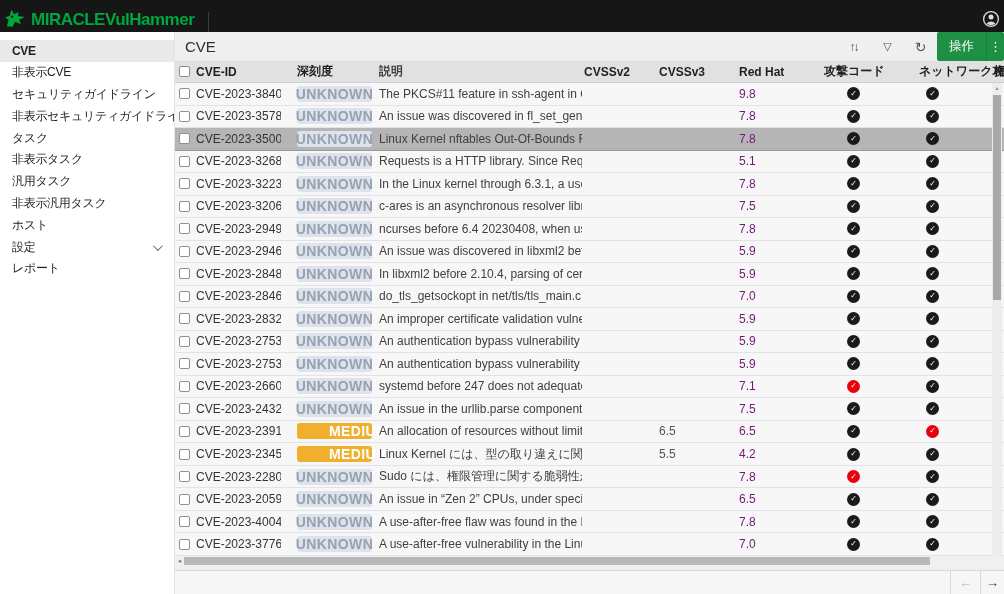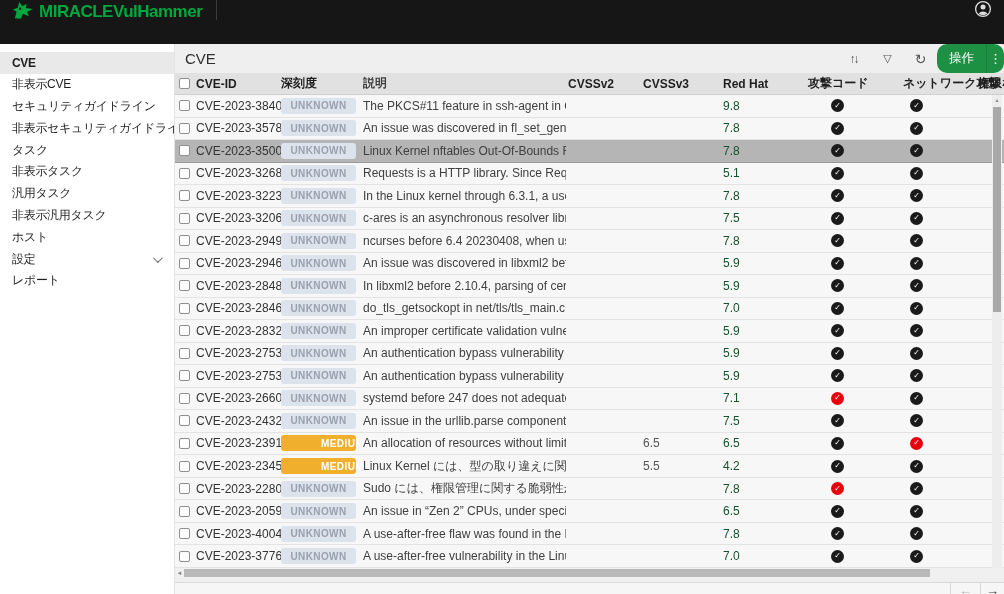--- a/index.html
+++ b/index.html
@@ -1,21 +1,21 @@
 <!DOCTYPE html>
 <html style="--brand-green: #00a63e; --action-button-green: #1e9044; --severity-unknown-bg: #dce3ed; --severity-unknown-text: #98a1ae; --severity-medium-bg: #f0b02e; --severity-medium-text: #ffffff; --check-ok: #1a1a1a; --check-alert: #e8000d; --selected-row-bg: #b5b5b5;"><head>
 <meta charset="utf-8">
 <style>
   * { margin:0; padding:0; box-sizing:border-box; }
   html,body { width:1004px; height:594px; overflow:hidden;
     font-family:"Liberation Sans","DejaVu Sans",sans-serif; background:#efefef; }
   .app { width:1004px; height:594px; display:flex; flex-direction:column; }
 
   
-  .topbar { height:44px; background:#161616; display:flex; align-items:flex-start; flex:none; padding:0 12px; }
+  .topbar { height:32px; background:#161616; display:flex; align-items:flex-end; flex:none; padding:0 4px; }
   .brand { display:flex; align-items:center; gap:5px; cursor:pointer; }
   .brand-text { font-size:17px; font-weight:800; color:var(--brand-green); letter-spacing:-0.5px; }
   .brand-text .prod { font-weight:700; }
   .topbar-sep { width:1px; height:20px; background:#3c3c3c; margin-left:14px; }
   .user-btn { margin-left:auto; cursor:pointer; display:flex; align-items:center; }
 
   
   .bodyrow { flex:1; display:flex; min-height:0; }
   .sidebar { width:175px; background:#ffffff; border-right:1px solid #e4e4e4; padding-top:8px; flex:none; }
   .sidebar-item { height:21.8px; display:flex; align-items:center; justify-content:space-between;
@@ -29,48 +29,48 @@
   
   .titlebar { height:29px; display:flex; align-items:center; padding-left:10px; flex:none; }
   .page-title { font-size:15px; color:#2f2f2f; }
   .titlebar-right { margin-left:auto; display:flex; align-items:center; height:100%; }
   .tool-icon { width:33px; height:100%; display:flex; align-items:center; justify-content:center;
     color:#555; font-size:13px; cursor:pointer; }
   .tool-icon.sort { letter-spacing:-2px; font-size:12px; padding-right:2px; }
   .tool-icon.filter { font-size:11px; }
   .tool-icon.refresh { font-size:14px; }
   .action-btn { width:67px; height:29px; background:var(--action-button-green); color:#fff;
-    display:flex; align-items:stretch; border-radius:10px; cursor:pointer; }
+    display:flex; align-items:stretch; border-radius:2px; cursor:pointer; }
   .action-label { flex:1; display:flex; align-items:center; justify-content:center; font-size:12.5px; }
   .action-menu { width:18px; display:flex; align-items:center; justify-content:center;
     font-size:13px; border-left:1px solid rgba(0,0,0,0.12); }
 
   
   .thead { height:22px; background:#e1e1e1; border-bottom:1px solid #cfcfcf; display:flex;
     align-items:center; font-size:12px; font-weight:bold; color:#1f1f1f; flex:none; white-space:nowrap; }
   .tbody { height:473px; flex:none; overflow:hidden; }
   .row { height:22.52px; display:flex; align-items:center; background:#f7f7f7;
     border-bottom:1px solid #e3e3e3; font-size:12px; white-space:nowrap; cursor:default; }
   .row.selected { background:var(--selected-row-bg); border-bottom-color:#9a9a9a; }
 
   .c-check { width:18px; display:flex; justify-content:center; flex:none; }
   .cb { width:11px; height:11px; border:1px solid #8f8f8f; border-radius:2px; background:#fff; cursor:pointer; }
   .c-id   { width:88px; flex:none; color:#333; padding-left:3px; overflow:hidden; }
-  .c-sev  { width:80px; flex:none; }
+  .c-sev  { width:80px; flex:none;margin-left:16px; }
   .c-desc { width:205px; flex:none; color:#404040; padding-left:2px; overflow:hidden; }
   .c-v2   { width:75px; flex:none; color:#555; padding-left:2px; }
   .c-v3   { width:80px; flex:none; color:#555; padding-left:2px; }
-  .c-rh   { width:75px; flex:none; color:#14532d; padding-left:2px; }
+  .c-rh   { width:75px; flex:none; color:#701a75; padding-left:2px; }
   .c-ac   { width:83px; flex:none; display:flex; justify-content:center; }
   .c-na   { width:75px; flex:none; display:flex; justify-content:center; }
   .c-priv { width:49px; flex:none; }
   .thead .c-id,.thead .c-v2,.thead .c-v3,.thead .c-rh { color:#1f1f1f; }
   .thead .c-ac,.thead .c-na { justify-content:flex-start; overflow:visible;margin-left:12px; }
 
-  .badge { width:75px; height:16px; border-radius:3px; font-size:10px; font-weight:bold;
+  .badge { width:75px; height:16px; border-radius:3px; font-size:14px; font-weight:bold;
     letter-spacing:0.4px; display:flex; align-items:center; justify-content:center; }
   .sev-UNKNOWN { background:var(--severity-unknown-bg); color:var(--severity-unknown-text); }
   .sev-MEDIUM  { background:var(--severity-medium-bg); color:var(--severity-medium-text);padding-left:48px; }
 
   .chkicon { width:13px; height:13px; border-radius:50%; color:#fff; font-size:8px; font-weight:bold;
     display:flex; align-items:center; justify-content:center; line-height:1; }
   .chk-ok    { background:var(--check-ok); }
   .chk-alert { background:var(--check-alert); }
 
   

